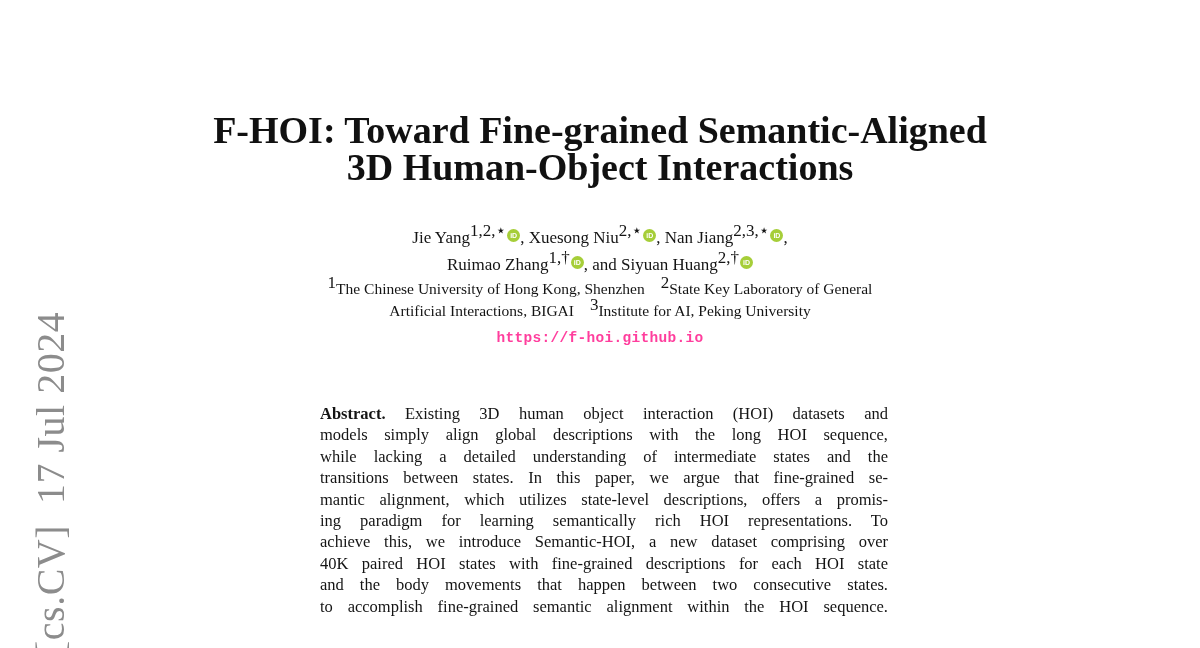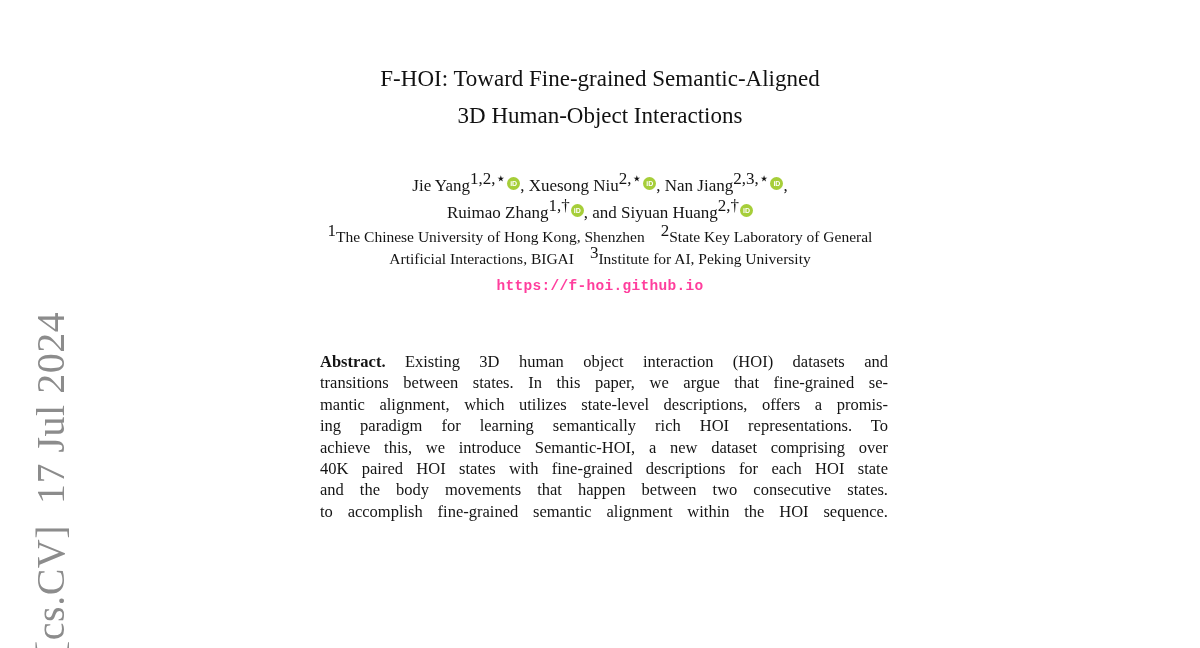--- a/index.html
+++ b/index.html
@@ -26,24 +26,24 @@
     white-space: pre;
     letter-spacing: 0.5px;
   }
   .content {
     position: absolute;
     top: 0;
     left: 0;
     width: 1200px;
   }
   .title {
-    margin: 60px auto 0 auto;
+    margin: 112px auto 0 auto;
     text-align: center;
-    font-size: 23px;
-    font-weight: normal;
+    font-size: 38px;
+    font-weight: bold;
     line-height: 37px;
     color: #111111;
   }
   .authors {
     margin-top: 38px;
     text-align: center;
     font-size: 17px;
     line-height: 27px;
   }
   .authors sup, .affiliations sup {
@@ -119,20 +119,22 @@
 
   <div class="affiliations">
     <div class="affil-line"><sup>1</sup><span>The Chinese University of Hong Kong, Shenzhen</span><span class="gap"></span><sup>2</sup><span>State Key Laboratory of General</span></div>
     <div class="affil-line"><span>Artificial Interactions, BIGAI</span><span class="gap"></span><sup>3</sup><span>Institute for AI, Peking University</span></div>
   </div>
 
   <div class="url-line"><a>https://f-hoi.github.io</a></div>
 
   <div class="abstract">
     <div class="abs-line"><span class="abs-label">Abstract.</span> <span>Existing 3D human object interaction (HOI) datasets and</span></div>
+    <div class="abs-line">models simply align global descriptions with the long HOI sequence,</div>
+    <div class="abs-line">while lacking a detailed understanding of intermediate states and the</div>
     <div class="abs-line">transitions between states. In this paper, we argue that fine-grained se-</div>
     <div class="abs-line">mantic alignment, which utilizes state-level descriptions, offers a promis-</div>
     <div class="abs-line">ing paradigm for learning semantically rich HOI representations. To</div>
     <div class="abs-line">achieve this, we introduce Semantic-HOI, a new dataset comprising over</div>
     <div class="abs-line">40K paired HOI states with fine-grained descriptions for each HOI state</div>
     <div class="abs-line">and the body movements that happen between two consecutive states.</div>
     <div class="abs-line">to accomplish fine-grained semantic alignment within the HOI sequence.</div>
   </div>
 
 </div>

